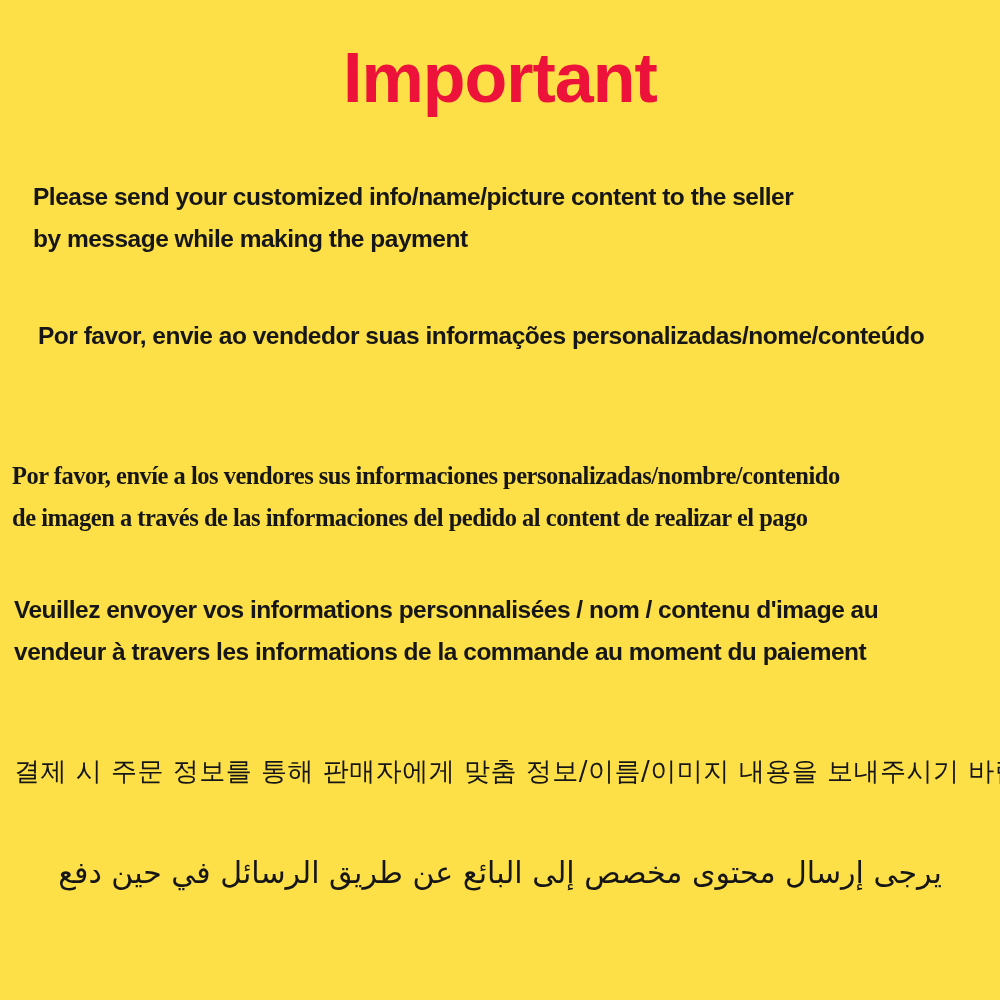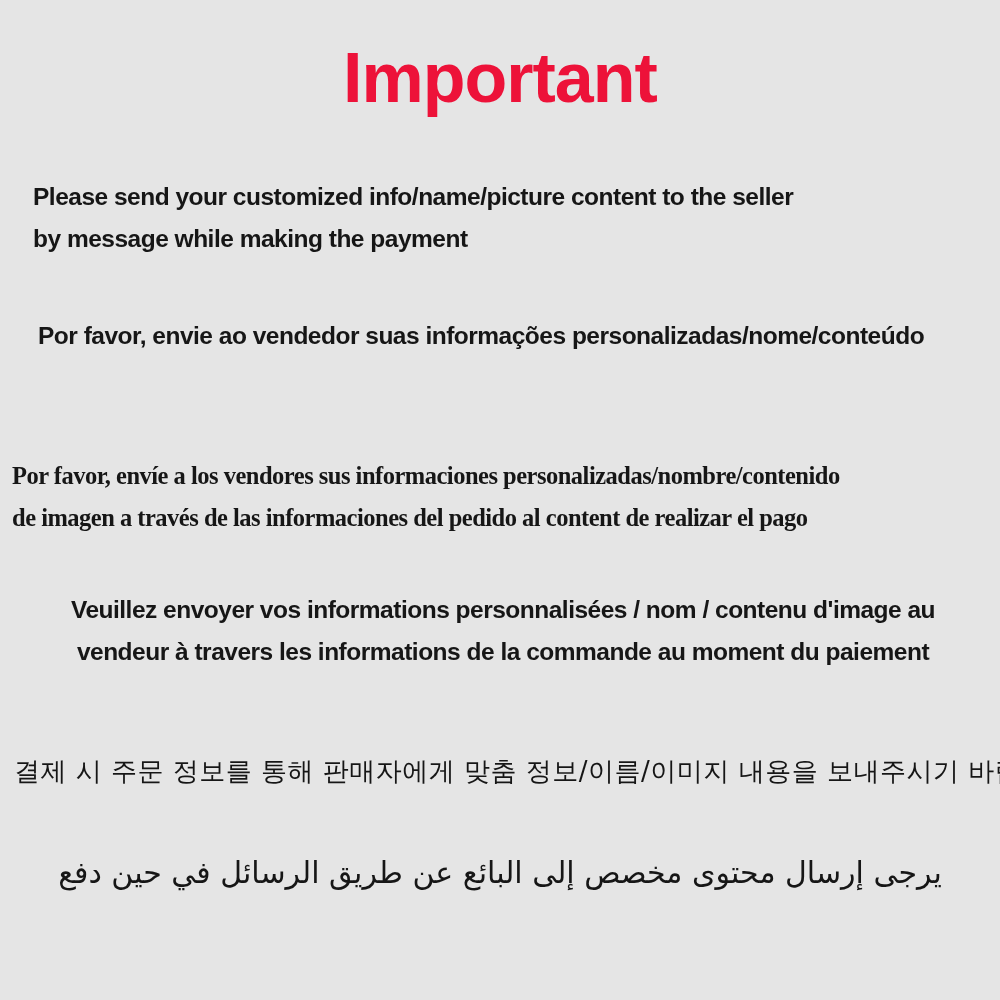--- a/index.html
+++ b/index.html
@@ -10,21 +10,21 @@
     width: 1000px;
     height: 1000px;
     background: #ffffff;
     position: relative;
     overflow: hidden;
     font-family: "Liberation Sans", sans-serif;
   }
   .page {
     position: absolute;
     inset: 0;
-    background: #e5e5e5;
+    background: #fde047;
   }
   .title {
     position: absolute;
     top: 38px;
     left: 0;
     width: 100%;
     margin: 0;
     text-align: center;
     font-family: "Liberation Sans", sans-serif;
     font-weight: 700;
@@ -39,21 +39,21 @@
   .latin {
     font-family: "Liberation Sans", sans-serif;
     font-weight: 700;
     font-size: 24.5px;
     line-height: 42px;
     letter-spacing: -0.5px;
   }
   .block-en { top: 176px; left: 33px; right: 20px; }
   .block-pt { top: 315px; left: 22px; right: 8px; margin-left: 16px;  }
   .block-es { top: 455px; left: 12px; right: 8px; font-family: Liberation Serif, serif;  }
-  .block-fr { top: 589px; left: 14px; right: 8px; text-align: center;  }
+  .block-fr { top: 589px; left: 14px; right: 8px;  }
   .block-ko {
     top: 752px; left: 14px; right: 8px;
     font-family: "DejaVu Sans", sans-serif;
     font-weight: 400;
     font-size: 26px;
     line-height: 38px;
     letter-spacing: 0.5px;
   }
   
   .block-ar {

